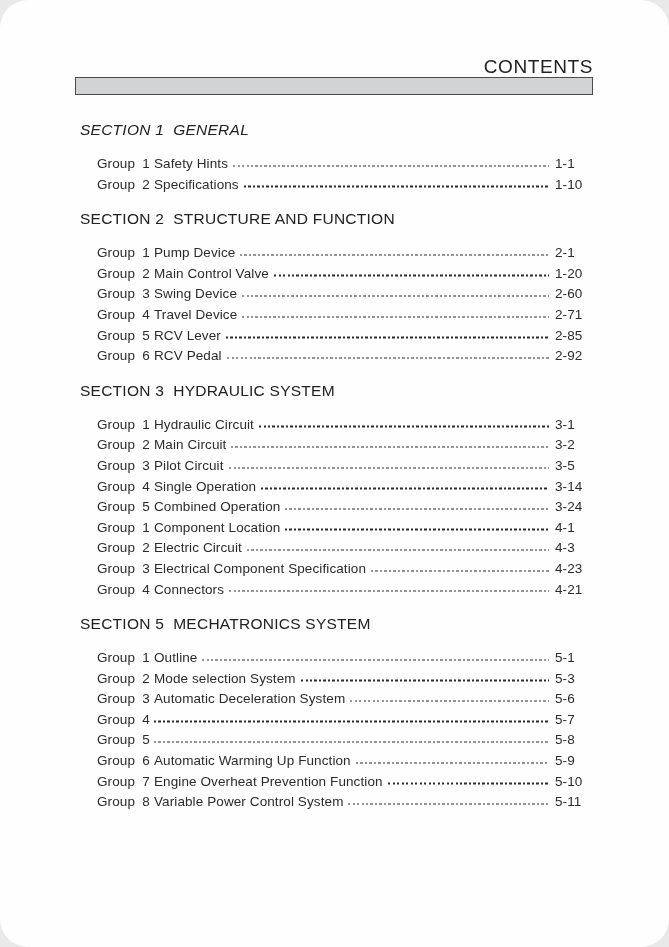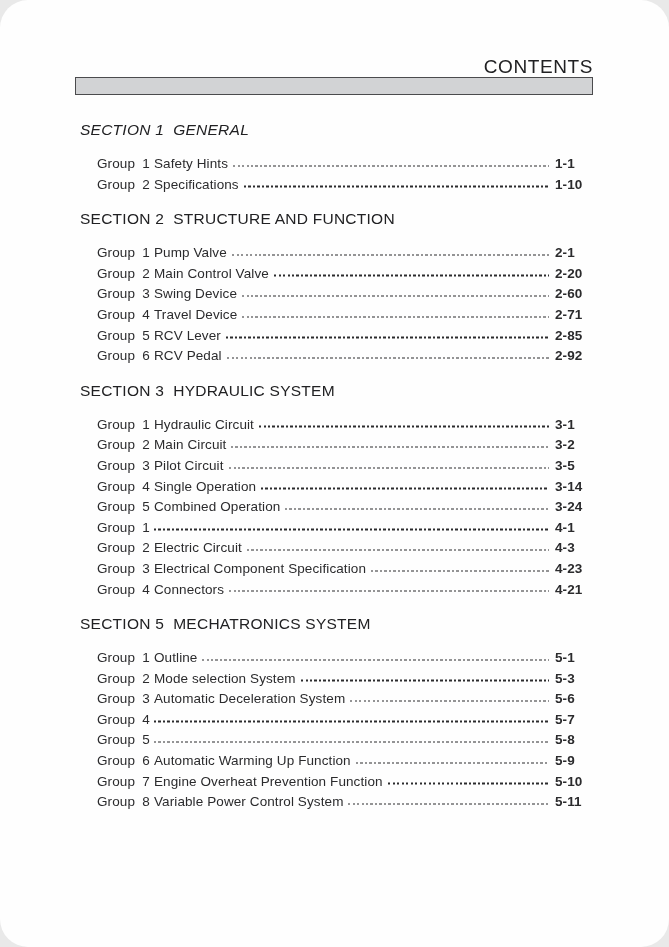--- a/index.html
+++ b/index.html
@@ -70,21 +70,21 @@
   .g-title{flex:0 0 auto;padding-right:5px;}
   .leader{
     flex:1 1 auto;
     height:1.4px;
     margin-right:6px;
     transform:translateY(1.5px);
     background-image:repeating-linear-gradient(90deg,
       var(--text) 0, var(--text) 2.2px,
       transparent 2.2px, transparent 4.5px);
   }
-  .g-page{width:30px;flex:0 0 auto;text-align:left;font-weight:bold;}
+  .g-page{width:30px;flex:0 0 auto;text-align:left;}
 </style>
 </head>
 <body>
 
 <div class="page">
   <div class="header">
     <span class="doc-title">CONTENTS</span>
     <div class="title-bar"></div>
   </div>
 
@@ -109,31 +109,31 @@
   </div>
 </div>
   </div>
 
   <div class="section">
     <div class="section-heading">SECTION 2  STRUCTURE AND FUNCTION</div>
     <div class="groups">
   <div class="group-row">
     <span class="g-word">Group</span>
     <span class="g-num">1</span>
-    <span class="g-title">Pump Valve</span>
+    <span class="g-title">Pump Device</span>
     <span class="leader"></span>
     <span class="g-page">2-1</span>
   </div>
 
   <div class="group-row">
     <span class="g-word">Group</span>
     <span class="g-num">2</span>
     <span class="g-title">Main Control Valve</span>
     <span class="leader"></span>
-    <span class="g-page">2-20</span>
+    <span class="g-page">1-20</span>
   </div>
 
   <div class="group-row">
     <span class="g-word">Group</span>
     <span class="g-num">3</span>
     <span class="g-title">Swing Device</span>
     <span class="leader"></span>
     <span class="g-page">2-60</span>
   </div>
 
@@ -206,20 +206,21 @@
     <span class="g-page">3-24</span>
   </div>
 </div>
   </div>
 
   <div class="section">
     <div class="groups">
   <div class="group-row">
     <span class="g-word">Group</span>
     <span class="g-num">1</span>
+    <span class="g-title">Component Location</span>
     <span class="leader"></span>
     <span class="g-page">4-1</span>
   </div>
 
   <div class="group-row">
     <span class="g-word">Group</span>
     <span class="g-num">2</span>
     <span class="g-title">Electric Circuit</span>
     <span class="leader"></span>
     <span class="g-page">4-3</span>

